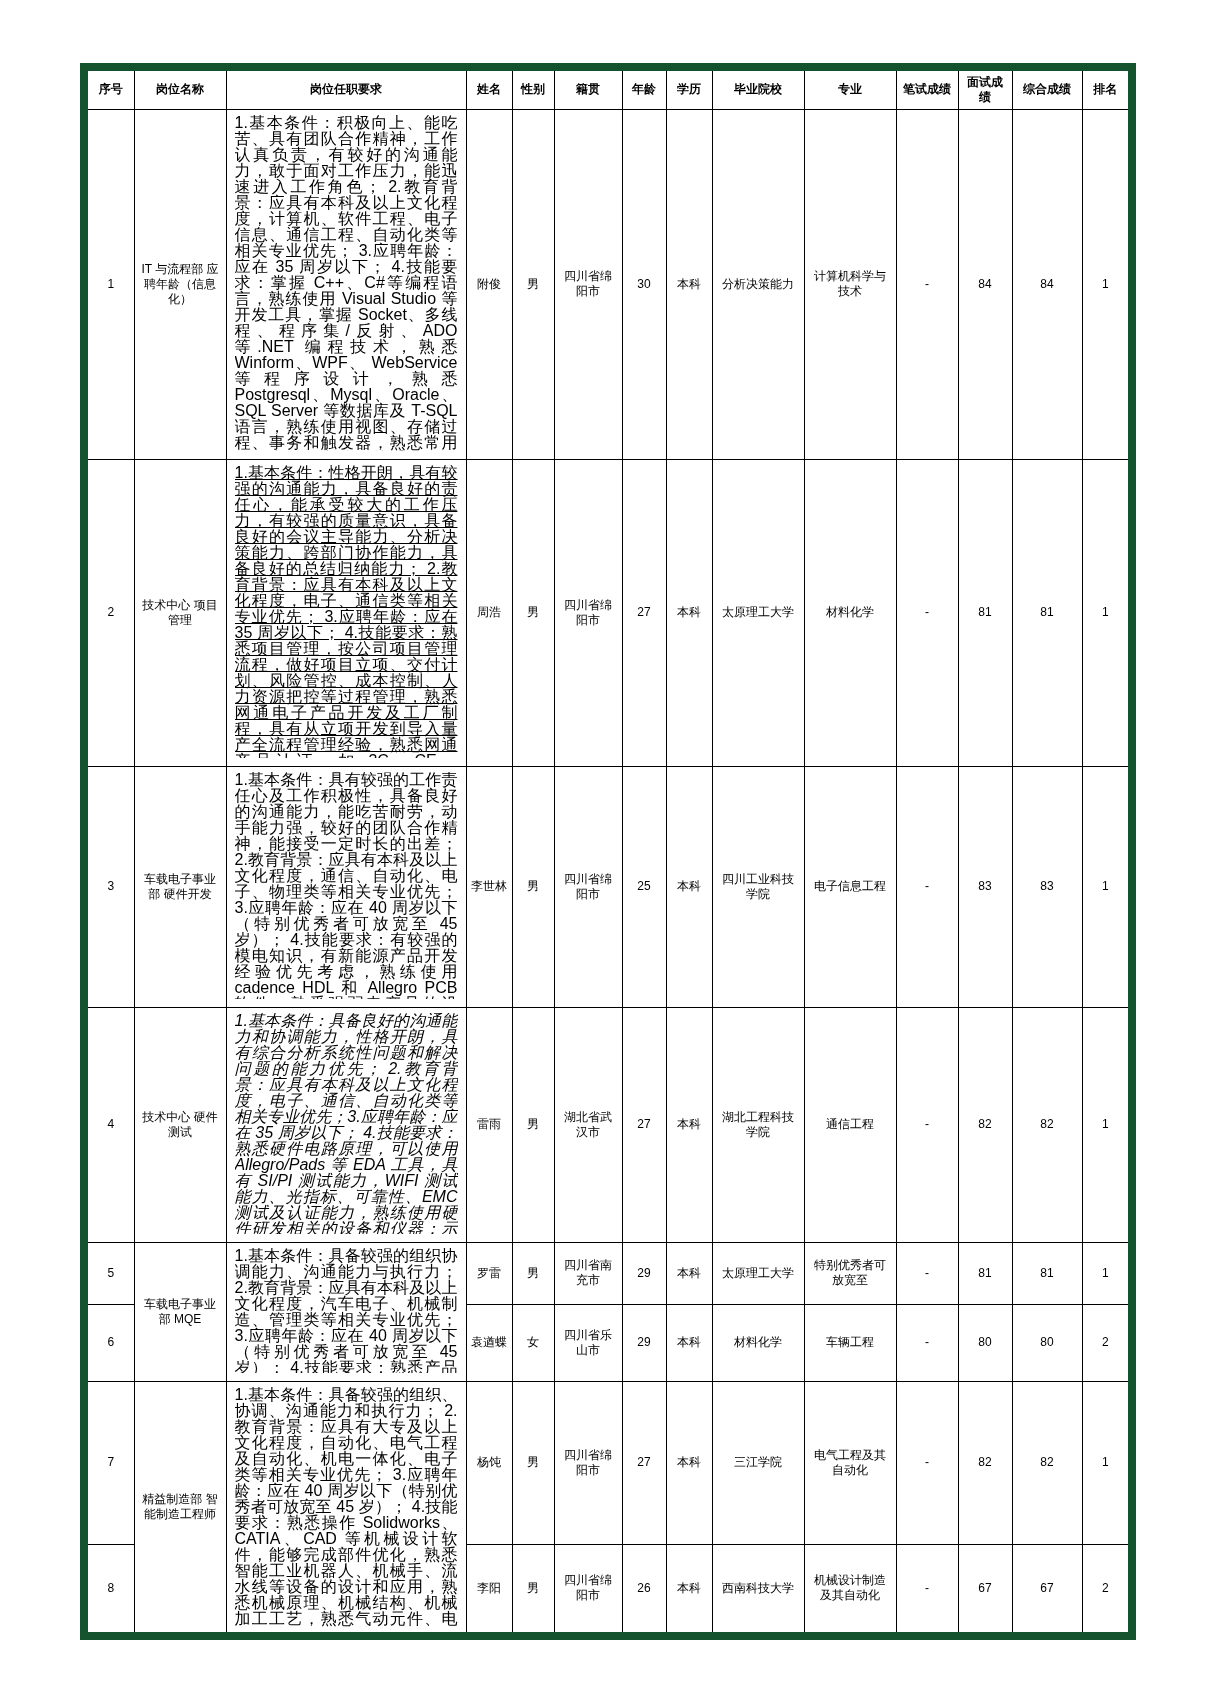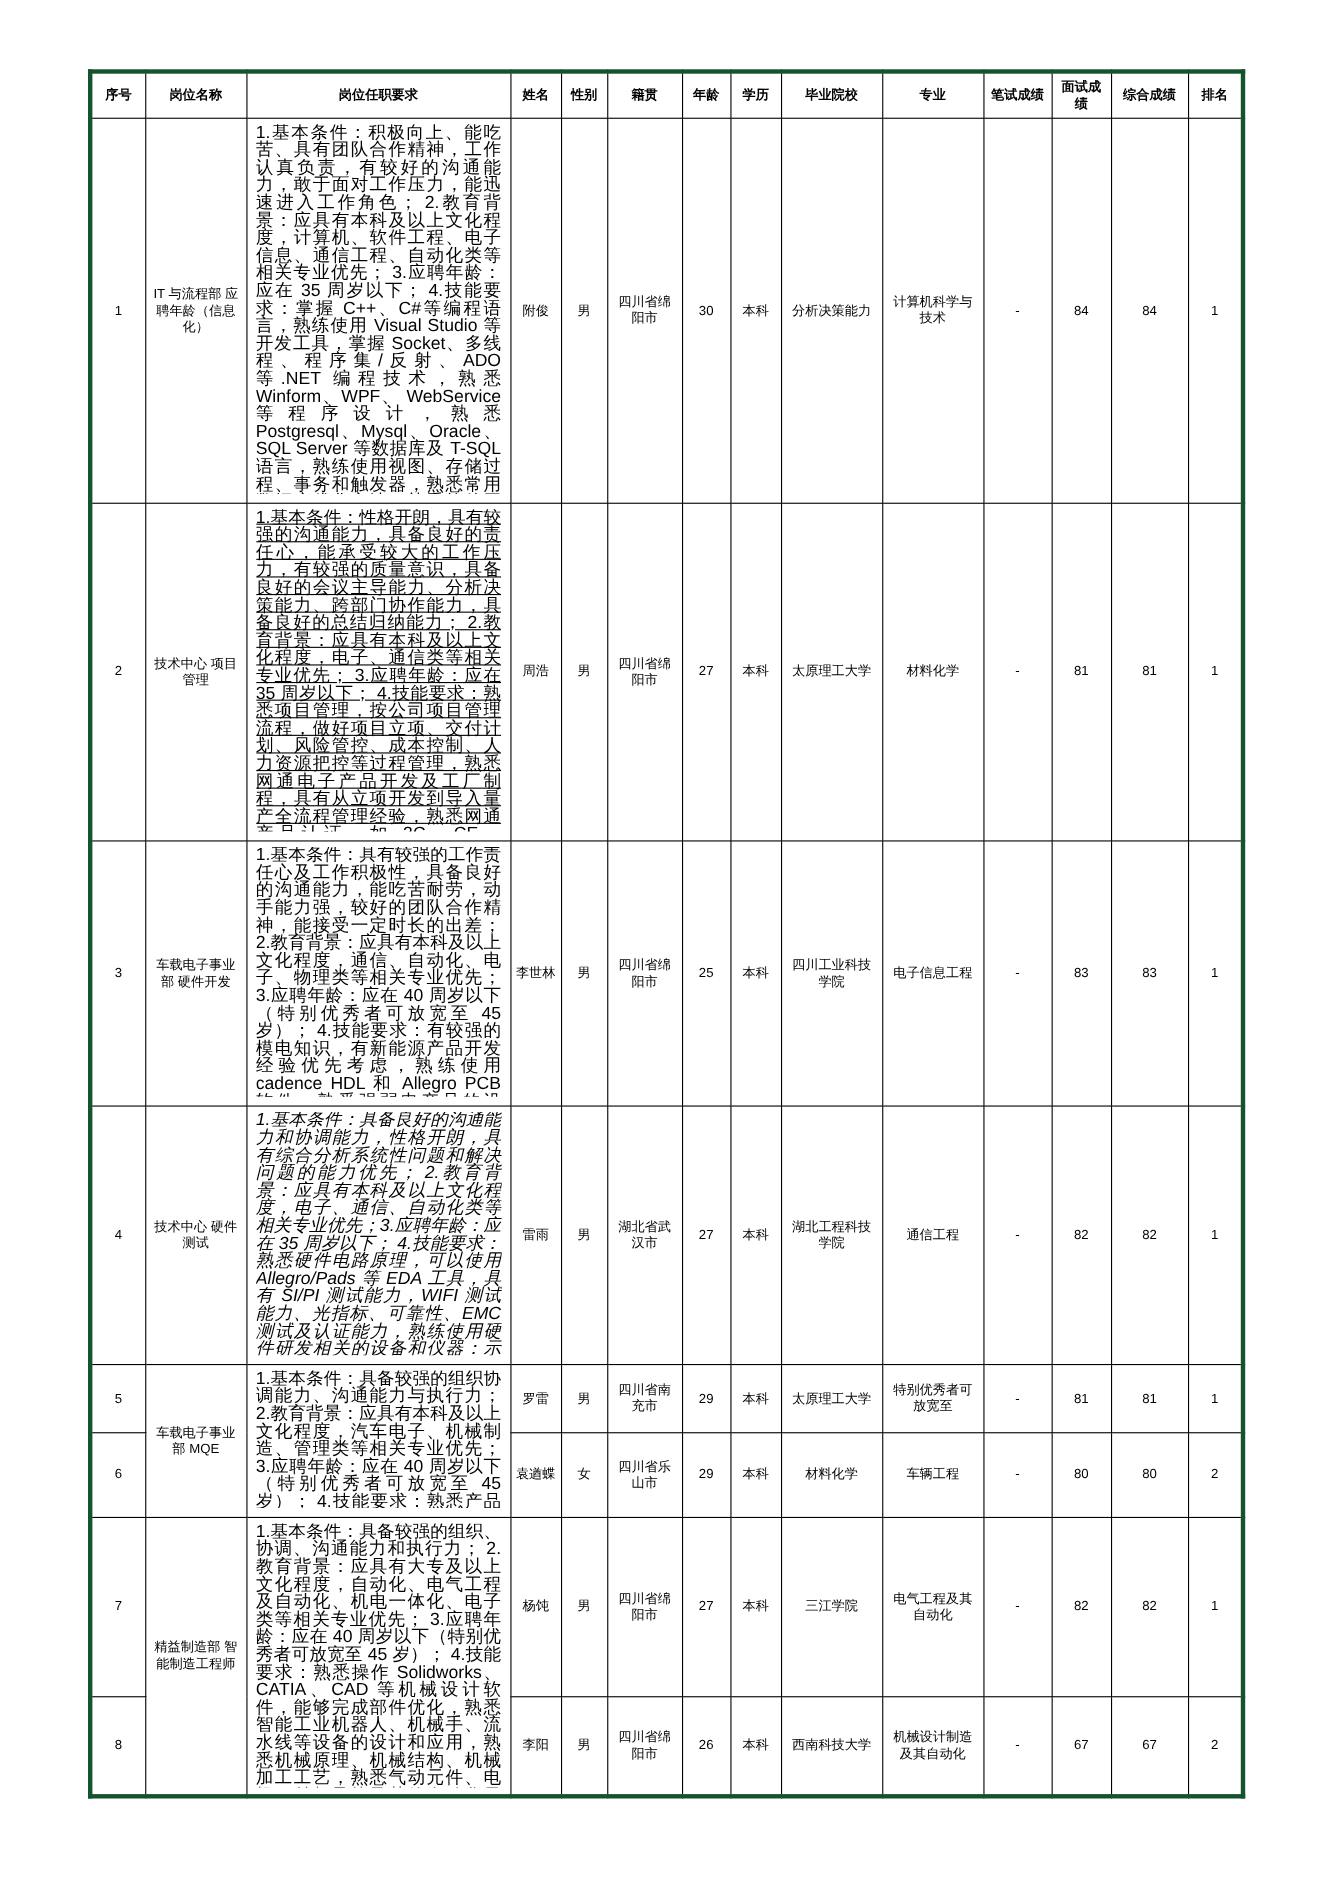--- a/index.html
+++ b/index.html
@@ -1,20 +1,20 @@
 <!DOCTYPE html>
 <html><head>
 <meta charset="utf-8">
 <style>
   html,body{margin:0;padding:0;background:#ffffff;}
   body{width:1208px;height:1708px;position:relative;
        font-family:"Liberation Sans","DejaVu Sans",sans-serif;color:#000;}
   .sheet{position:absolute;left:80px;top:63px;}
   table.roster{border-collapse:collapse;table-layout:fixed;width:1048px;
-       border:4px solid #14532d;}
+       border:8px solid #14532d;}
   .roster th,.roster td{border:1px solid #000;overflow:hidden;
        vertical-align:middle;text-align:center;padding:2px 4px;
        font-size:12px;line-height:15px;word-break:break-word;}
   .roster th{font-weight:bold;padding:2px 3px;}
   td.req{vertical-align:top;text-align:justify;text-justify:inter-ideograph;
        padding:5px 8px;font-size:16px;line-height:16px;}
   td.req .clip{overflow:hidden;}
   .h-hdr{height:42px;} .h-r1{height:350px;} .h-r2{height:307px;}
   .h-r3{height:241px;} .h-r4{height:235px;} .h-r5{height:62px;}
   .h-r6{height:77px;}  .h-r7{height:163px;} .h-r8{height:91px;}

